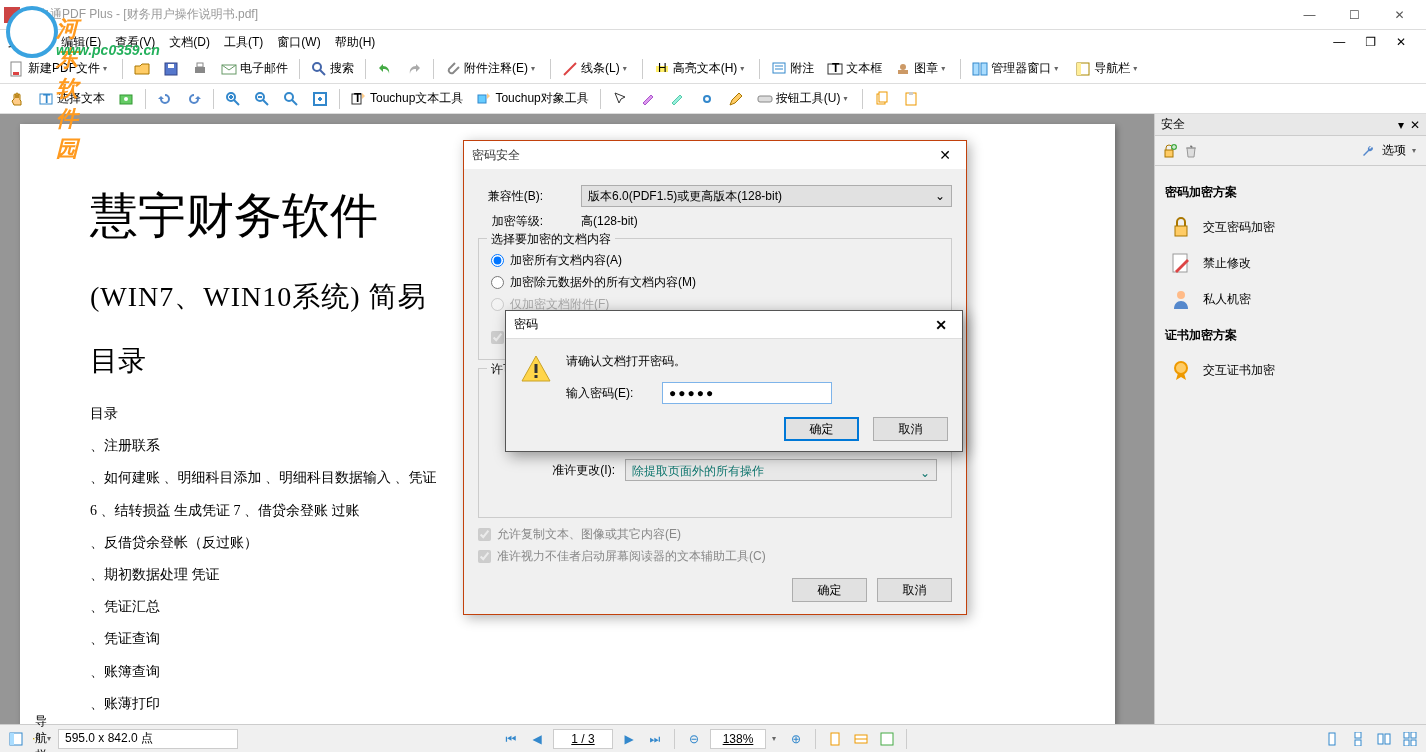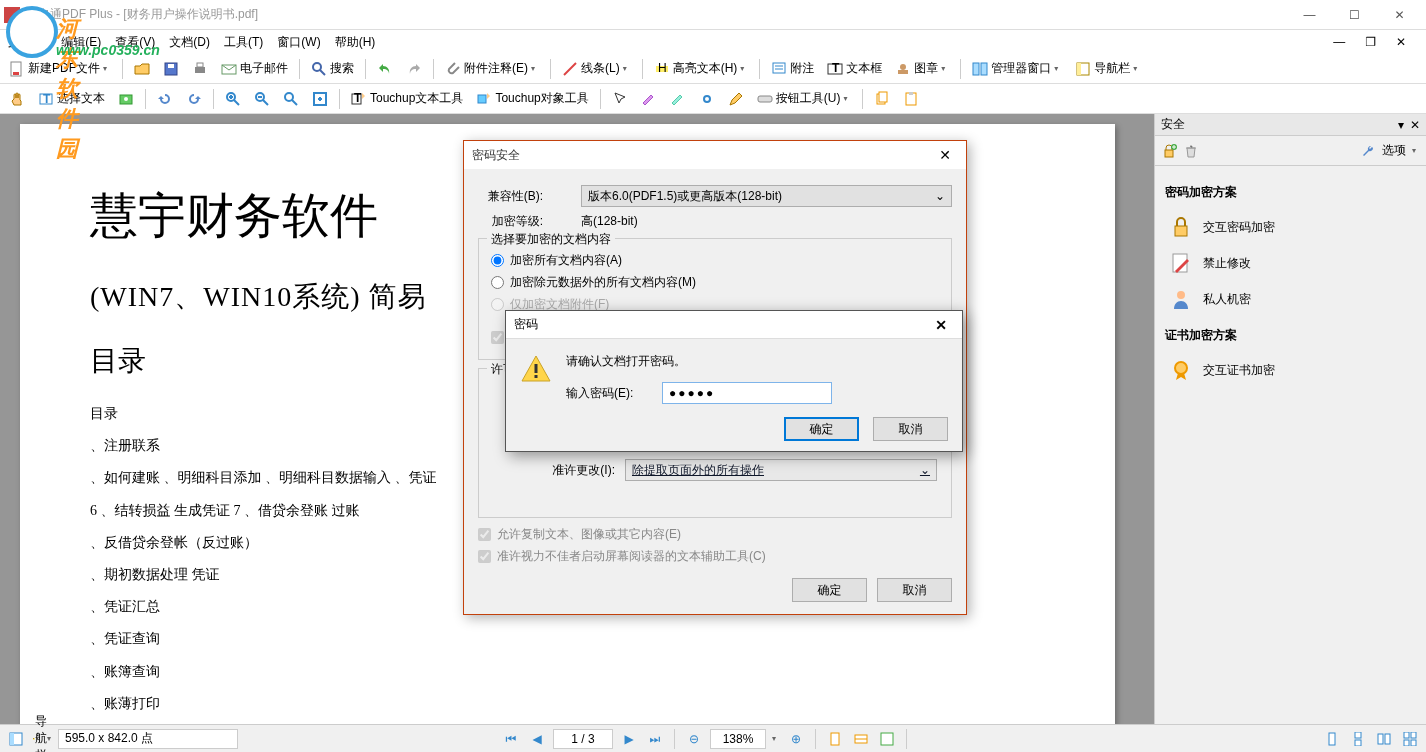--- a/index.html
+++ b/index.html
@@ -38,36 +38,36 @@
 .dlg-close{width:26px;height:20px;display:flex;align-items:center;justify-content:center;cursor:pointer;font-size:14px;}
 .dlg-body{padding:10px 14px;}
 .row{display:flex;align-items:center;margin:6px 0;gap:32px;}
 .row label{width:65px;text-align:right;margin-right:6px;}
 .combo{flex:1;height:22px;border:1px solid #adadad;background:#e1e1e1;display:flex;align-items:center;padding:0 6px;justify-content:space-between;}
 .fieldset{border:1px solid #ccc;margin:8px 0;padding:8px 12px 10px 12px;position:relative;}
 .fieldset .legend{position:absolute;top:-8px;left:8px;background:#f0f0f0;padding:0 4px;}
 .radio,.check{display:flex;align-items:center;gap:6px;margin:5px 0;}
 .radio input,.check input{margin:0;}
 .rlabel{text-align:right;padding-right:8px;}
-.combo2{height:22px;border:1px solid #adadad;background:#e8e8e8;display:flex;align-items:center;padding:0 6px;justify-content:space-between;color:#0f172a;text-decoration:underline;}
+.combo2{height:22px;border:1px solid #adadad;background:#e8e8e8;display:flex;align-items:flex-end;padding:0 6px;justify-content:space-between;color:#0f766e;}
 .dlg-buttons{position:absolute;bottom:12px;right:14px;display:flex;gap:10px;}
 .btn{width:75px;height:24px;border:1px solid #adadad;background:#e1e1e1;display:flex;align-items:center;justify-content:center;cursor:pointer;}
 .dialog2{position:absolute;left:505px;top:310px;width:458px;height:142px;background:#f0f0f0;border:1px solid #555;box-shadow:4px 4px 14px rgba(0,0,0,0.4);z-index:20;}
 .d2-title{height:28px;display:flex;align-items:center;padding:0 8px;background:#fff;border-bottom:1px solid #ddd;}
 .d2-body{padding:14px;display:flex;gap:14px;}
 .warn-icon{width:32px;height:32px;}
 .d2-content{flex:1;}
 .d2-row{display:flex;align-items:center;margin-top:12px;}
 .d2-input{width:170px;height:22px;border:1px solid #7eb4ea;padding:0 6px;letter-spacing:2px;}
 .d2-buttons{position:absolute;bottom:10px;right:14px;display:flex;gap:14px;}
 .btn-focus{border:2px solid #0078d7;}
 .statusbar{position:absolute;bottom:0;left:0;right:0;height:28px;background:#f0f0f0;border-top:1px solid #ccc;display:flex;align-items:center;padding:0 6px;gap:6px;}
 .statusbar .sfield{width:180px;height:20px;border:1px solid #ccc;background:#fff;display:flex;align-items:center;padding:0 6px;}
 .sbtn{width:20px;height:20px;display:flex;align-items:center;justify-content:center;border:1px solid transparent;cursor:pointer;}
-.pagenum{width:60px;height:20px;border:1px solid #ccc;background:#fff;text-align:center;}
+.pagenum{width:60px;height:20px;border:1px solid #ccc;background:#fff;text-align:center;text-decoration:underline;}
 .watermark{position:absolute;top:0;left:0;z-index:100;pointer-events:none;}
 .wm-logo{position:absolute;top:6px;left:6px;width:52px;height:52px;border:4px solid #3aa3e0;border-radius:50%;background:#fff;}
 .wm-text1{position:absolute;top:14px;left:56px;font-size:22px;color:#ff9a1f;font-weight:bold;font-style:italic;letter-spacing:1px;}
 .wm-text2{position:absolute;top:42px;left:56px;font-size:14px;color:#23b05b;font-style:italic;font-weight:bold;}
 svg{display:block;}
 </style>
 </head>
 <body>
 
 <div class="watermark">

